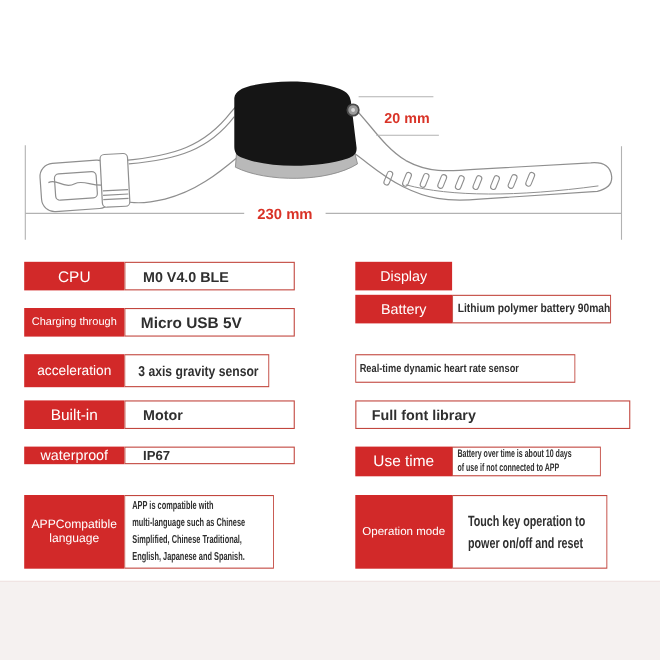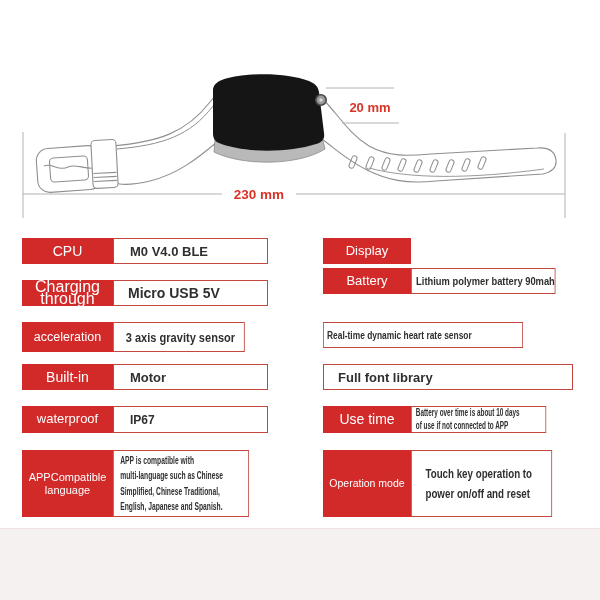--- a/index.html
+++ b/index.html
@@ -103,32 +103,32 @@
     </g>
     <text x="259" y="199" text-anchor="middle" font-size="13.5" font-weight="bold" fill="var(--dim-red,#d93327)">230 mm</text>
   </svg>
 
   <div class="col-left">
     <div class="row" style="top:238px;height:26px">
       <div class="hd f14">CPU</div>
       <div class="val f13 p16">M0 V4.0 BLE</div>
     </div>
     <div class="row" style="top:280px;height:26px">
-      <div class="hd f10" style="font-size:16px">Charging through</div>
+      <div class="hd f10" style="font-size:10px">Charging through</div>
       <div class="val f14 p14">Micro USB 5V</div>
     </div>
     <div class="row" style="top:322px;height:30px">
       <div class="hd f13" style="font-size:12.5px">acceleration</div>
       <div class="val f13 p14 c85">3 axis gravity sensor</div>
     </div>
     <div class="row" style="top:364px;height:26px">
       <div class="hd f14">Built-in</div>
       <div class="val f13 p16">Motor</div>
     </div>
-    <div class="row" style="top:406px;height:27px">
+    <div class="row" style="top:406px;height:16px">
       <div class="hd f13">waterproof</div>
       <div class="val f12 p16">IP67</div>
     </div>
     <div class="row" style="top:450px;height:67px">
       <div class="hd f11">
         <span class="ln">APPCompatible</span>
         <span class="ln">language</span>
       </div>
       <div class="val f10h p8 c80">
         <span class="ln">APP is compatible with</span>

